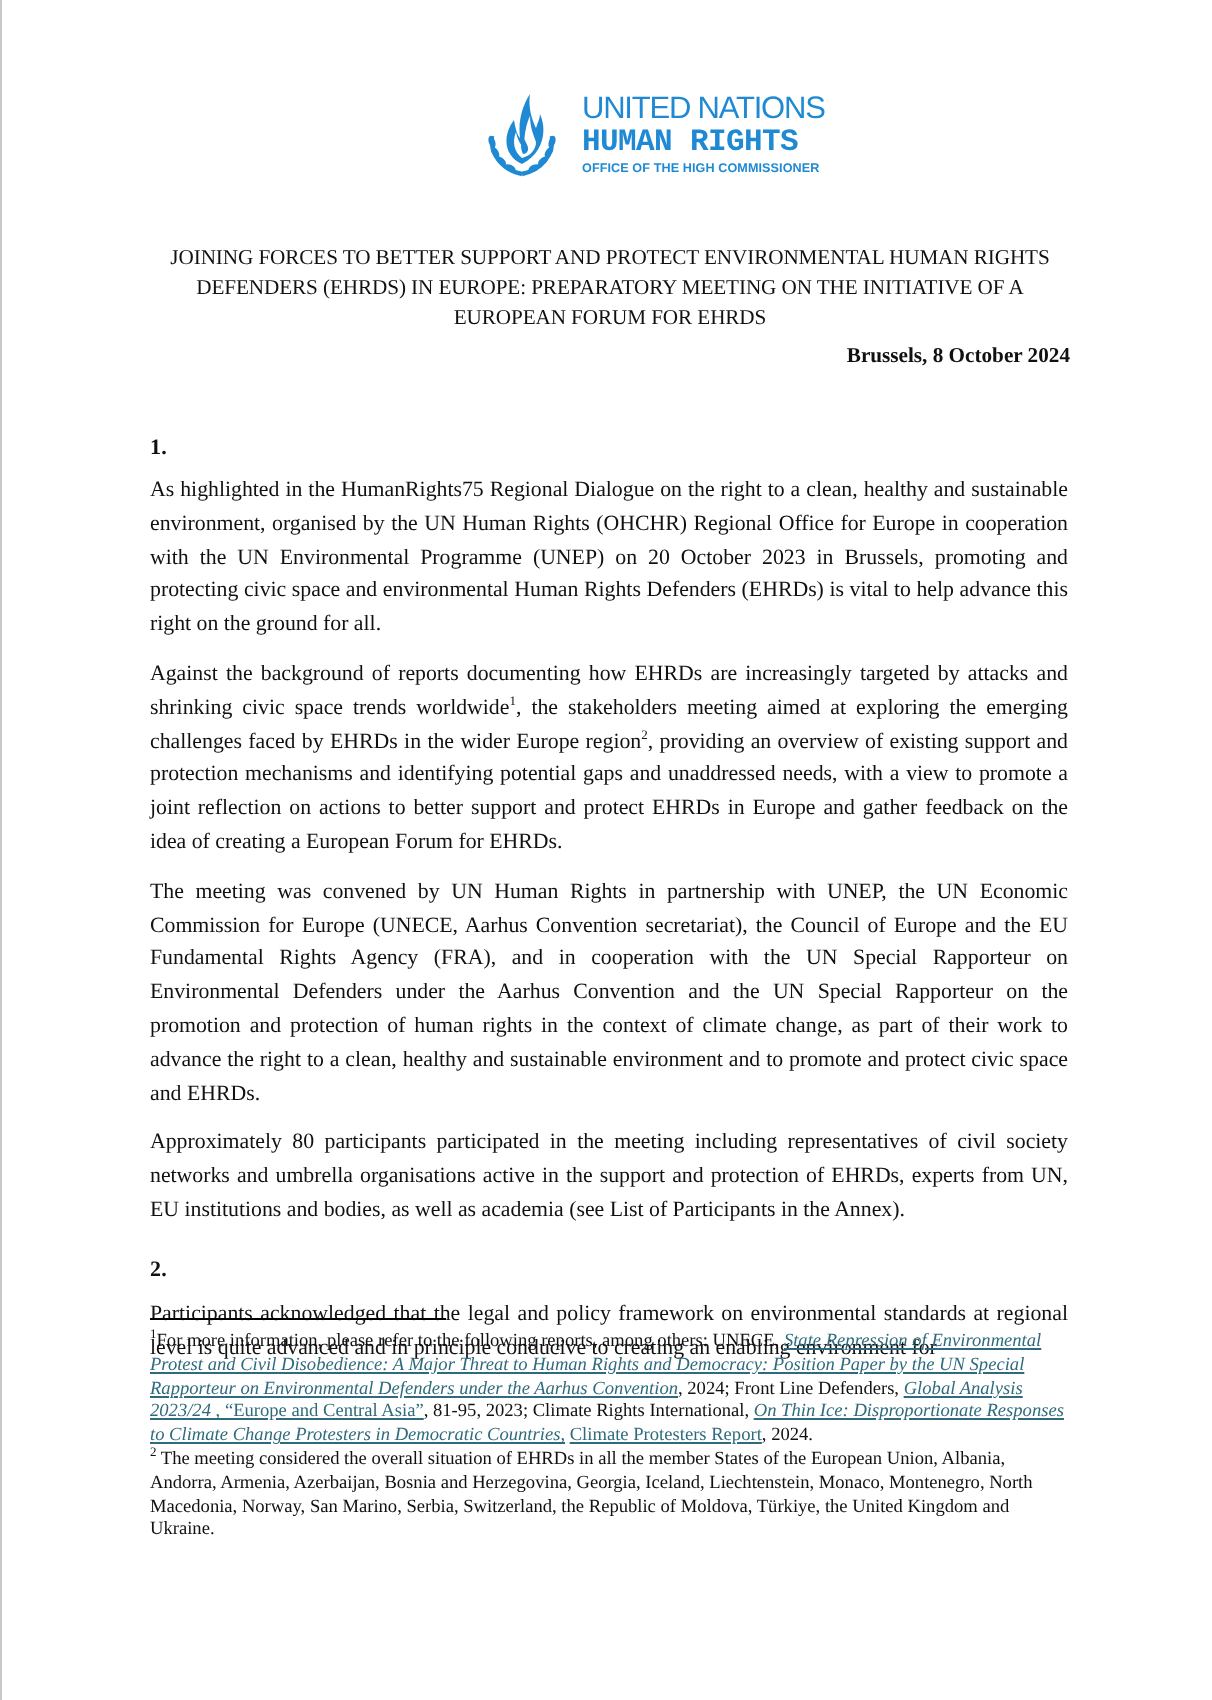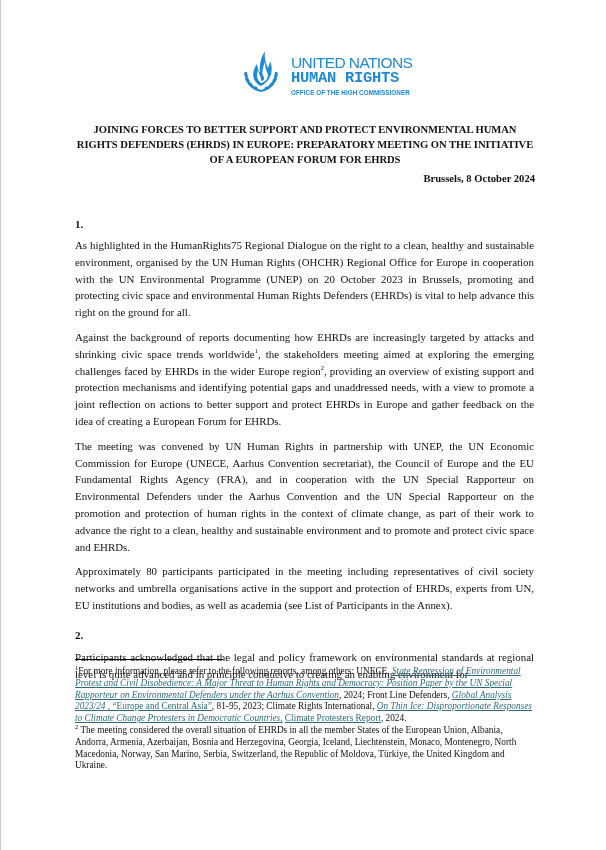--- a/index.html
+++ b/index.html
@@ -6,31 +6,31 @@
   html, body { width: 606px; height: 850px; background: #ffffff; overflow: hidden; }
   body {
     font-family: "Liberation Serif", "DejaVu Serif", serif;
     color: #111111;
     position: relative;
     border-left: 1px solid #c8c8c8;
   }
   .page { position: absolute; left: 0; top: 0; width: 606px; height: 850px; }
 
   
-  .logo { position: absolute; left: 236px; top: 40px; height: 56px; display: flex; align-items: flex-end; }
+  .logo { position: absolute; left: 236px; top: 40px; height: 56px; display: flex; align-items: center; }
   .logo-emblem { width: 48px; height: 48px; }
   .logo-text { margin-left: 6px; color: #1f8ad3; font-family: "Liberation Sans", "DejaVu Sans", sans-serif; line-height: 1; }
   .logo-line1 { font-size: 15.5px; letter-spacing: -0.6px; font-weight: normal; }
   .logo-line2 { font-size: 15.5px; font-weight: bold; letter-spacing: -0.3px; margin-top: 1px; font-family: Liberation Mono, monospace; }
   .logo-line3 { font-size: 6.3px; font-weight: bold; letter-spacing: 0.05px; margin-top: 3px; }
 
   
   .title {
     position: absolute; left: 74px; top: 123px; width: 460px;
-    text-align: center; font-weight: bold; font-size: 10.6px; line-height: 14.8px;
+    text-align: center; font-weight: normal; font-size: 10.6px; line-height: 14.8px;
     letter-spacing: -0.05px;
   }
   .date {
     position: absolute; left: 74px; top: 173px; width: 460px;
     text-align: right; font-weight: bold; font-size: 10.6px;
   }
 
   .content { position: absolute; left: 74px; top: 218px; width: 459px; }
   .heading {
     font-weight: bold; font-size: 11px; display: flex; letter-spacing: 0.1px;

